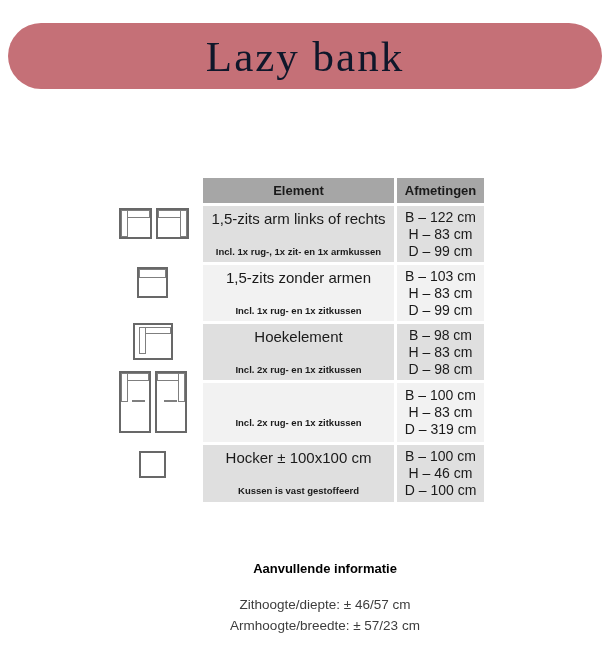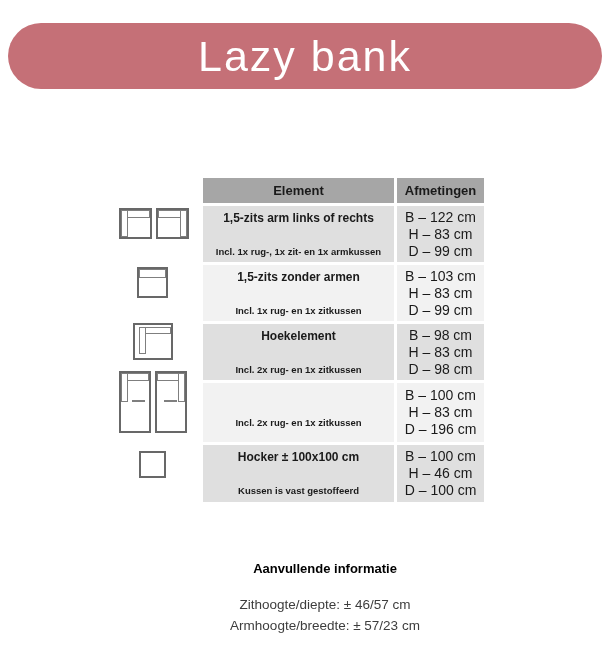--- a/index.html
+++ b/index.html
@@ -8,42 +8,42 @@
     font-family:"Liberation Sans", sans-serif; overflow:hidden;
   }
 
   
   .banner {
     position:absolute; left:8px; top:23px; width:594px; height:66px;
     background:var(--banner-bg,#c57077); border-radius:33px;
     display:flex; align-items:center; justify-content:center;
   }
   .banner-title {
-    font-family:Liberation Sans, sans-serif; font-size:43px; font-weight:400;
-    color:#ffffff; letter-spacing:2px; line-height:1;
+    font-family:Liberation Serif, serif; font-size:43px; font-weight:400;
+    color:#0f172a; letter-spacing:2px; line-height:1;
   }
 
   
   .table-grid {
     position:absolute; left:203px; top:178px; width:281px;
     display:grid; grid-template-columns:191px 87px; gap:3px;
   }
   .th {
     background:var(--header-bg,#a6a6a6); height:25px;
     display:flex; align-items:center; justify-content:center;
     font-weight:bold; font-size:13px; color:#1a1a1a;
   }
   .cell {
     display:flex; flex-direction:column; align-items:center; justify-content:center;
     text-align:center; color:#1a1a1a;
   }
   .row-dark  { background:var(--row-dark,#dfdfdf); }
   .row-light { background:var(--row-light,#f2f2f2); }
   .h56 { height:56px; } .h59 { height:59px; } .h57 { height:57px; }
-  .cell-title { font-weight:bold; font-size:12px; line-height:15px; }
+  .cell-title { font-weight:normal; font-size:15px; line-height:15px; }
   .cell-sub   { font-weight:bold; font-size:9.5px;  line-height:12px; margin-top:20px; }
   .dims div   { font-weight:normal; font-size:14px; line-height:17px; }
 
   
   .icon-box {
     position:absolute; box-sizing:border-box;
     border:2px solid var(--icon-border,#686868); background:#ffffff;
   }
   .bar {
     position:absolute; box-sizing:border-box;
@@ -154,21 +154,21 @@
       <div>H – 83 cm</div>
       <div>D – 98 cm</div>
     </div>
 
     <div class="cell row-light h59">
       <div class="cell-sub">Incl. 2x rug- en 1x zitkussen</div>
     </div>
     <div class="cell dims row-light h59">
       <div>B – 100 cm</div>
       <div>H – 83 cm</div>
-      <div>D – 196 cm</div>
+      <div>D – 319 cm</div>
     </div>
 
     <div class="cell row-dark h57">
       <div class="cell-title">Hocker ± 100x100 cm</div>
       <div class="cell-sub">Kussen is vast gestoffeerd</div>
     </div>
     <div class="cell dims row-dark h57">
       <div>B – 100 cm</div>
       <div>H – 46 cm</div>
       <div>D – 100 cm</div>

